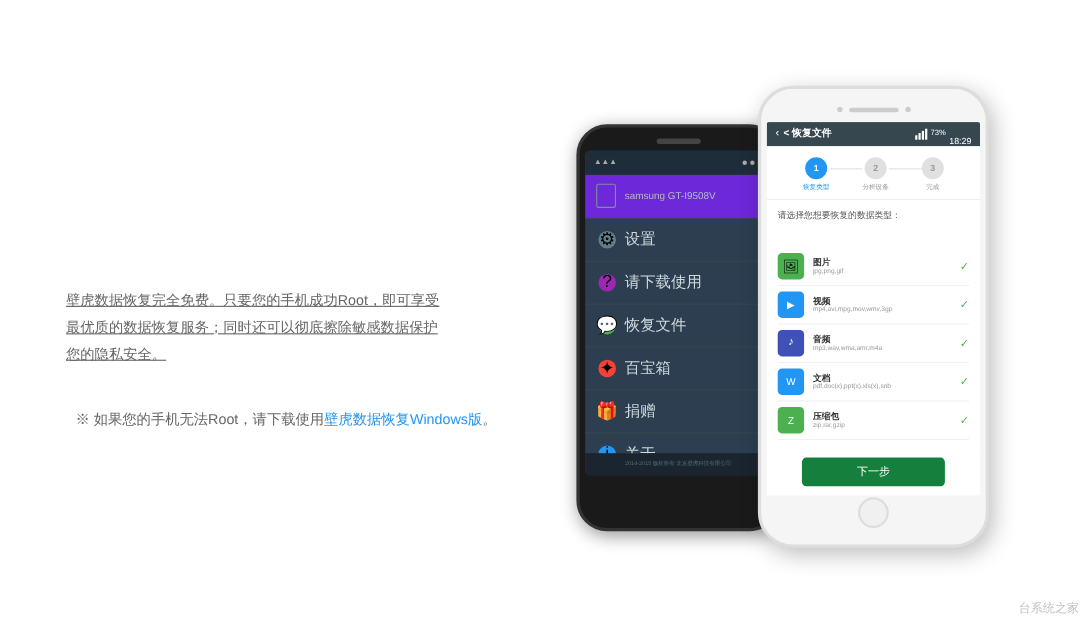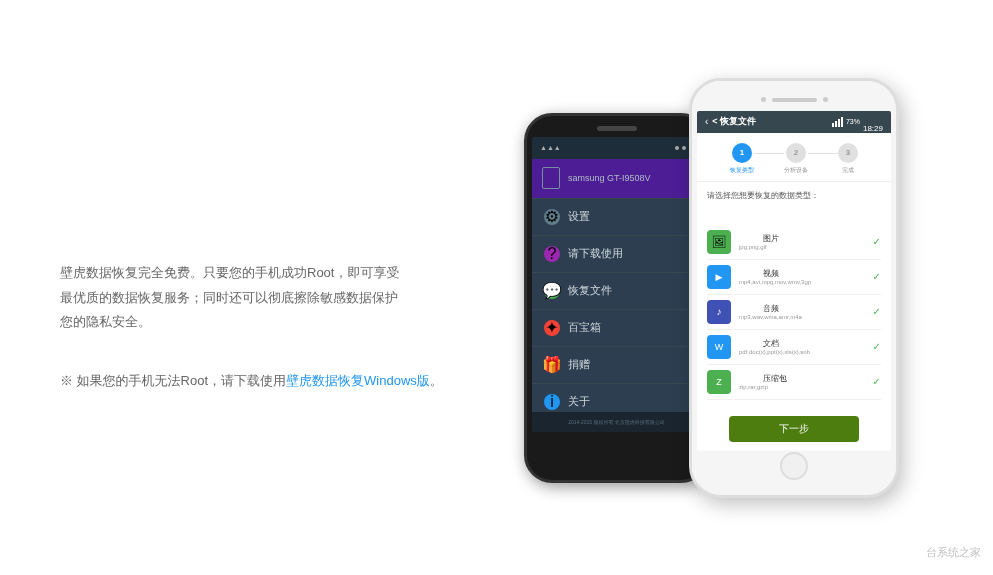--- a/index.html
+++ b/index.html
@@ -34,26 +34,28 @@
       line-height: 1.3;
       margin-bottom: 24px;
     }
 
     .description {
       font-size: 13px;
       color: #666;
       line-height: 1.9;
       margin-bottom: 34px;
       max-width: 340px;
+      text-decoration: underline;
     }
 
     .note {
       font-size: 13px;
       color: #666;
       line-height: 1.8;
+      text-align: center;
     }
 
     .note a {
       color: #2196F3;
       text-decoration: none;
     }
 
     
     .phones-wrapper {
       flex: 1;
@@ -119,21 +121,21 @@
 
     .status-dot {
       width: 4px;
       height: 4px;
       background: #aaa;
       border-radius: 50%;
     }
 
     
     .dark-phone-device {
-      background: #4c1d95;
+      background: #6d28d9;
       height: 40px;
       display: flex;
       align-items: center;
       padding: 0 10px;
       border-bottom: 1px solid #37474f;
     }
 
     .device-icon {
       width: 18px;
       height: 22px;
@@ -172,21 +174,21 @@
     }
 
     .menu-icon-gear { background: #607d8b; }
     .menu-icon-question { background: #9c27b0; }
     .menu-icon-wechat { background: #4caf50; }
     .menu-icon-star { background: #f44336; }
     .menu-icon-gift { background: #e91e63; }
     .menu-icon-info { background: #2196f3; }
 
     .dark-menu-label {
-      font-size: 11px;
+      font-size: 14px;
       color: #cfd8dc;
     }
 
     .dark-phone-footer {
       position: absolute;
       bottom: 0;
       left: 0;
       right: 0;
       height: 20px;
       background: #1a252f;
@@ -390,23 +392,22 @@
     .file-icon-doc { background: #2196f3; }
     .file-icon-zip { background: #4caf50; }
 
     .file-info {
       flex: 1;
     }
 
     .file-name {
       font-size: 8px;
       color: #333;
-      font-weight: normal;
+      font-weight: bold;
       display: block;
-      margin-left: 24px;
     }
 
     .file-ext {
       font-size: 6px;
       color: #999;
       display: block;
     }
 
     .check-mark {
       color: #4caf50;
@@ -415,21 +416,21 @@
 
     
     .next-btn {
       display: flex;
       justify-content: center;
       padding: 8px 12px;
       background: #fff;
     }
 
     .btn-next {
-      background: #4d7c0f;
+      background: #15803d;
       color: #fff;
       border: none;
       border-radius: 4px;
       padding: 6px 50px;
       font-size: 10px;
       cursor: pointer;
     }
 
     .phone-white-bottom {
       height: 30px;

